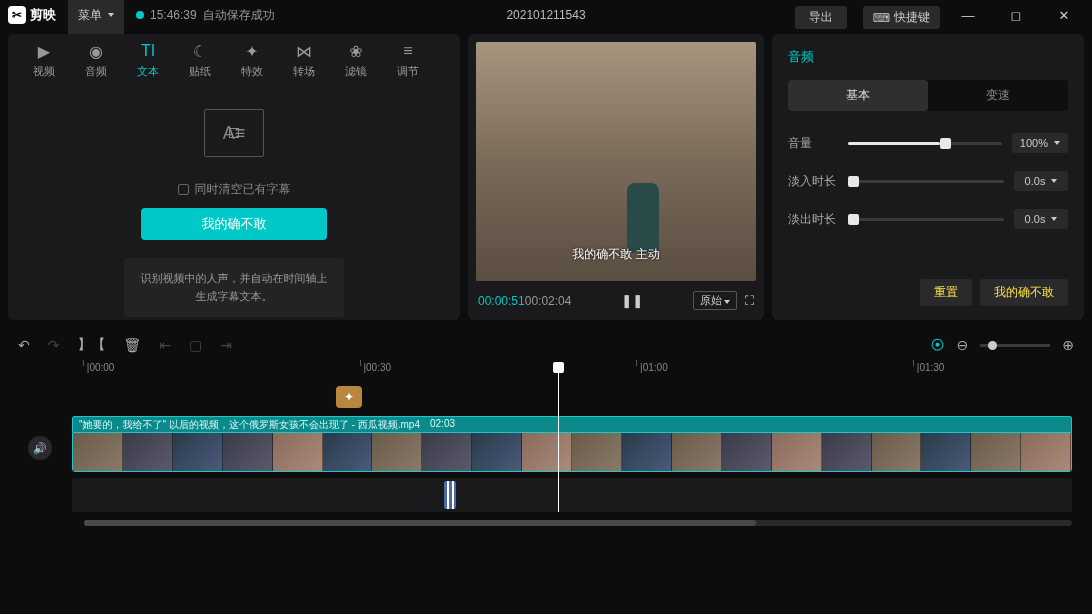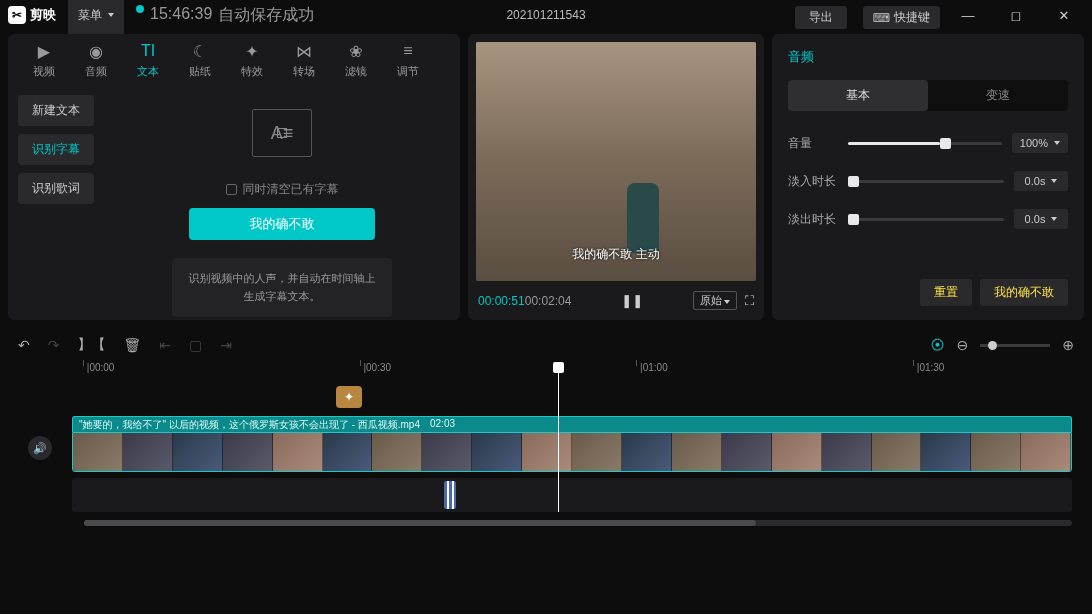--- a/index.html
+++ b/index.html
@@ -3,21 +3,21 @@
 <meta charset="utf-8">
 <style>
 * { margin: 0; padding: 0; box-sizing: border-box; font-family: "Microsoft YaHei", sans-serif; }
 body { background: #0d0d0e; color: #d0d0d0; width: 1092px; height: 614px; overflow: hidden; font-size: 12px; }
 
 
 .titlebar { height: 30px; display: flex; align-items: center; padding: 0 8px; background: #0d0d0e; }
 .logo { display: flex; align-items: center; gap: 4px; font-size: 13px; font-weight: bold; color: #fff; }
 .logo-icon { width: 18px; height: 18px; background: #fff; border-radius: 4px; display: flex; align-items: center; justify-content: center; color: #000; font-size: 12px; font-weight: bold; }
 .menu-btn { margin-left: 12px; background: #2a2a2c; border: none; color: #ccc; padding: 21px 10px; border-radius: 3px; font-size: 12px; display: flex; align-items: center; gap: 4px; }
-.save-status { margin-left: 12px; display: flex; align-items: flex-start; gap: 6px; color: #999; font-size: 16px; }
+.save-status { margin-left: 12px; display: flex; align-items: center; gap: 6px; color: #999; font-size: 12px; }
 .status-dot { width: 8px; height: 8px; border-radius: 50%; background: #00c8c8; }
 .project-name { position: absolute; left: 50%; transform: translateX(-50%); color: #bbb; font-size: 12px; }
 .titlebar-right { margin-left: auto; display: flex; align-items: flex-end; gap: 8px; }
 .export-btn { background: #2a2a2c; border: none; color: #ccc; padding: 3px 14px; border-radius: 3px; font-size: 12px; }
 .shortcut-btn { background: #2a2a2c; border: none; color: #ccc; padding: 3px 10px; border-radius: 3px; font-size: 12px; display: flex; align-items: center; gap: 4px; margin-left: 8px; }
 .win-btn { width: 40px; height: 28px; display: flex; align-items: center; justify-content: center; color: #ccc; font-size: 13px; }
 
 
 .main { display: flex; height: 294px; padding: 4px 8px; gap: 8px; }
 .panel { background: #1a1a1c; border-radius: 6px; }
@@ -172,25 +172,20 @@
         <div class="top-tab">
           <div class="top-tab-icon">❀</div>
           <span>滤镜</span>
         </div>
         <div class="top-tab">
           <div class="top-tab-icon">≡</div>
           <span>调节</span>
         </div>
       </div>
     <div class="left-body">
-      <div class="side-btns" id="side-btns">
-          <button class="side-btn">新建文本</button>
-          <button class="side-btn active">识别字幕</button>
-          <button class="side-btn">识别歌词</button>
-        </div>
       <div class="recog-area">
         <div class="recog-icon-box">A≡</div>
         <div class="recog-checkbox">
           <div class="chk"></div>
           <span>同时清空已有字幕</span>
         </div>
         <button class="start-btn">我的确不敢</button>
         <div class="recog-desc">识别视频中的人声，并自动在时间轴上生成字幕文本。</div>
       </div>
     </div>

